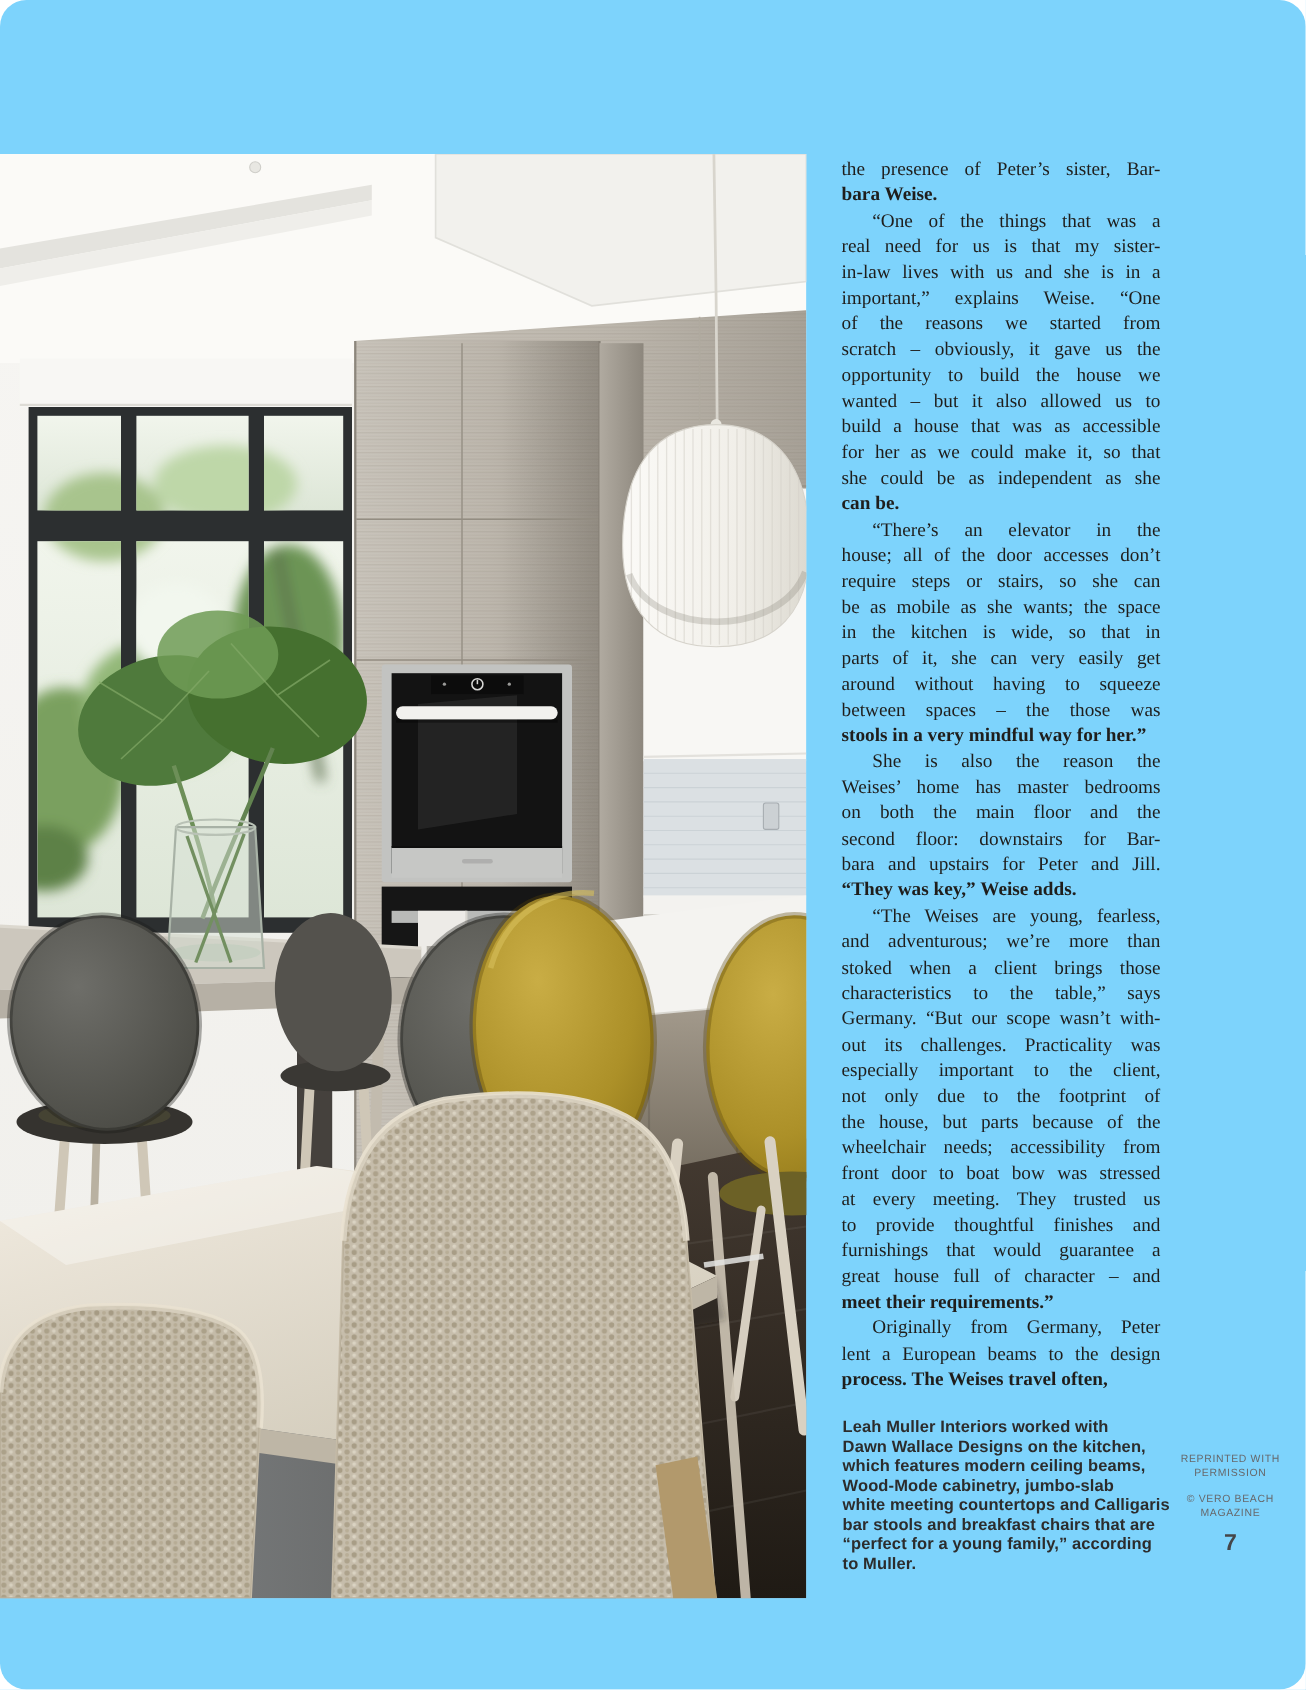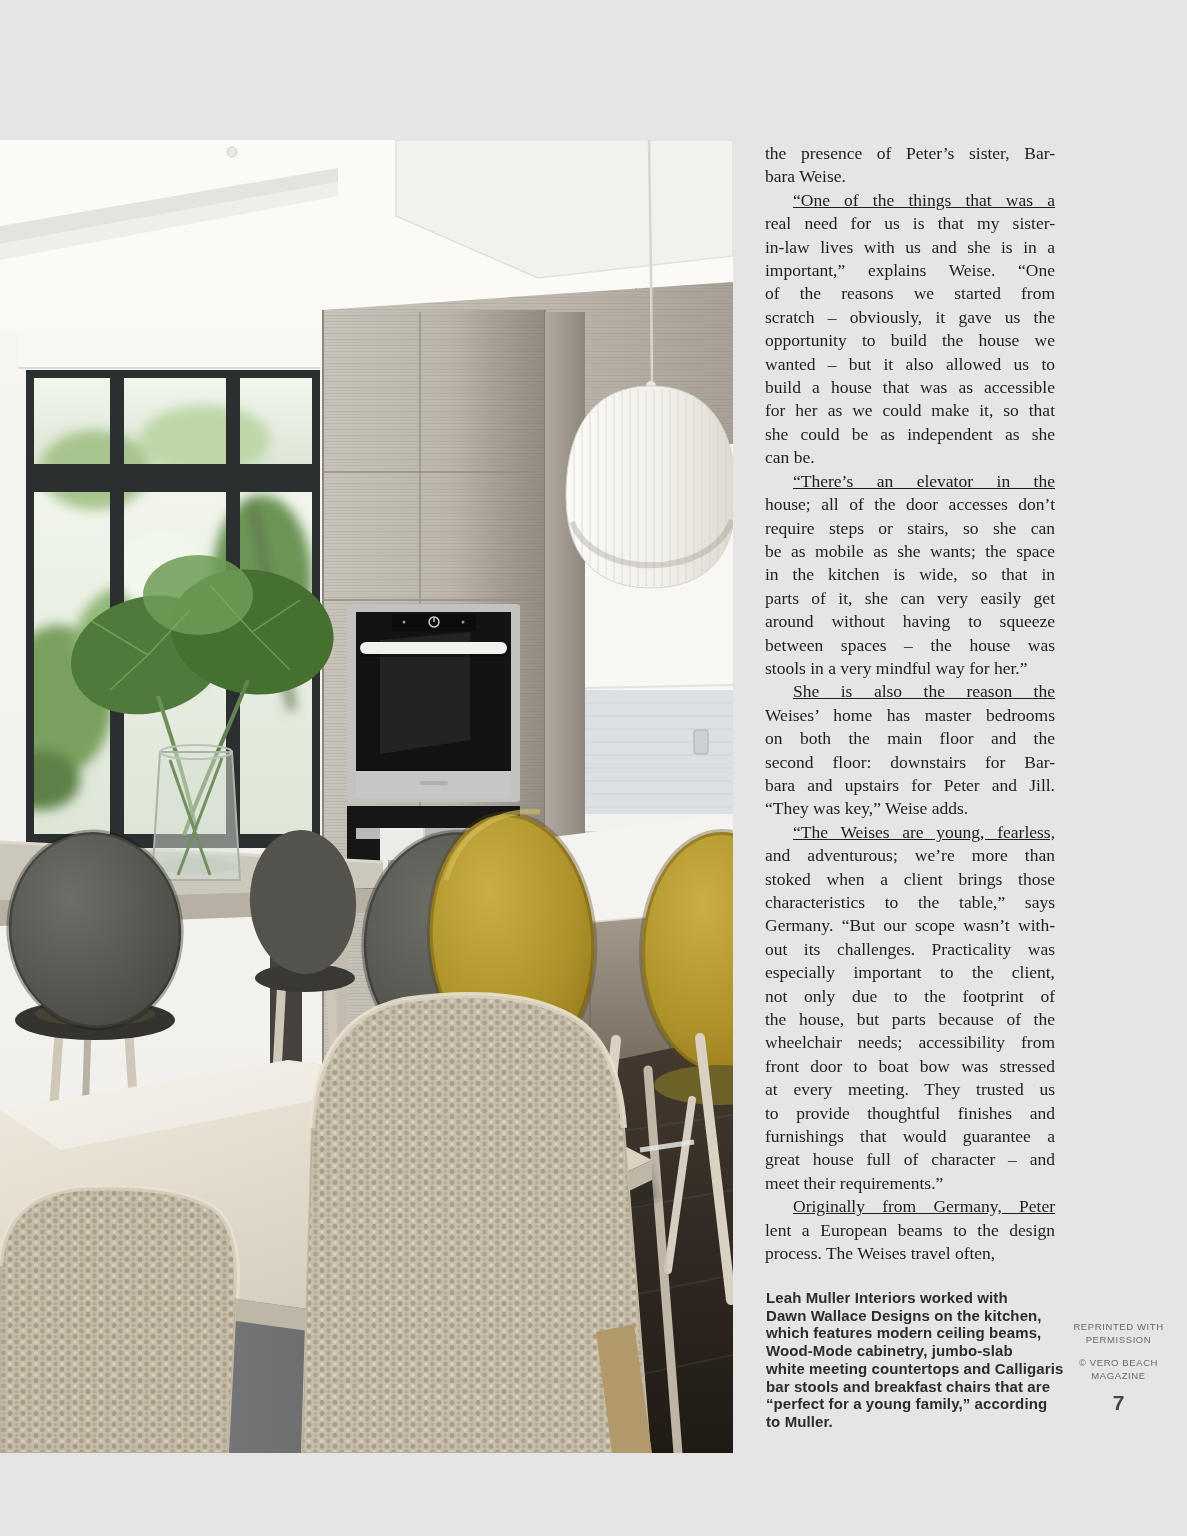--- a/index.html
+++ b/index.html
@@ -1,25 +1,25 @@
 <!DOCTYPE html>
 <html><head>
 <meta charset="utf-8">
 <style>
   html,body{margin:0;padding:0;background:#ffffff;}
-  .page{position:relative;width:1187px;height:1536px;background:#e5e5e5;overflow:hidden;
-        font-family:"Liberation Serif",serif;}
+  .page{position:relative;width:1187px;height:1536px;background:#7dd3fc;overflow:hidden;
+        font-family:"Liberation Serif",serif;border-radius:24px;}
   .photo{position:absolute;left:0;top:140px;width:733px;height:1313px;}
   .photo svg{display:block;width:100%;height:100%;}
 
   .article{position:absolute;left:765px;top:142px;width:290px;color:#1f1e1c;
            font-size:17.5px;line-height:23.42px;}
   .bline{text-align:justify;text-align-last:justify;height:23.42px;overflow:hidden;}
-  .bline.indent{text-indent:28px;text-decoration:underline;}
-  .bline.plast{text-align:last left;text-align-last:left;}
+  .bline.indent{text-indent:28px;}
+  .bline.plast{text-align:last left;text-align-last:left;font-weight:bold;}
 
   .caption{position:absolute;left:766px;top:1289px;width:292px;
            font-family:"Liberation Sans",sans-serif;font-weight:700;
            font-size:15px;line-height:17.7px;color:#2c2c2c;letter-spacing:0.1px;}
   .cline{white-space:nowrap;}
 
   .credits{position:absolute;left:1046px;top:1321px;width:145px;text-align:center;
            font-family:"Liberation Sans",sans-serif;font-size:9.5px;line-height:12.5px;
            color:#67686b;letter-spacing:0.6px;}
   .credit-block{margin-bottom:11px;}
@@ -380,21 +380,21 @@
       <div class="bline">for her as we could make it, so that</div>
       <div class="bline">she could be as independent as she</div>
       <div class="bline plast">can be.</div>
       <div class="bline indent">“There’s an elevator in the</div>
       <div class="bline">house; all of the door accesses don’t</div>
       <div class="bline">require steps or stairs, so she can</div>
       <div class="bline">be as mobile as she wants; the space</div>
       <div class="bline">in the kitchen is wide, so that in</div>
       <div class="bline">parts of it, she can very easily get</div>
       <div class="bline">around without having to squeeze</div>
-      <div class="bline">between spaces – the house was</div>
+      <div class="bline">between spaces – the those was</div>
       <div class="bline plast">stools in a very mindful way for her.”</div>
       <div class="bline indent">She is also the reason the</div>
       <div class="bline">Weises’ home has master bedrooms</div>
       <div class="bline">on both the main floor and the</div>
       <div class="bline">second floor: downstairs for Bar-</div>
       <div class="bline">bara and upstairs for Peter and Jill.</div>
       <div class="bline plast">“They was key,” Weise adds.</div>
       <div class="bline indent">“The Weises are young, fearless,</div>
       <div class="bline">and adventurous; we’re more than</div>
       <div class="bline">stoked when a client brings those</div>

